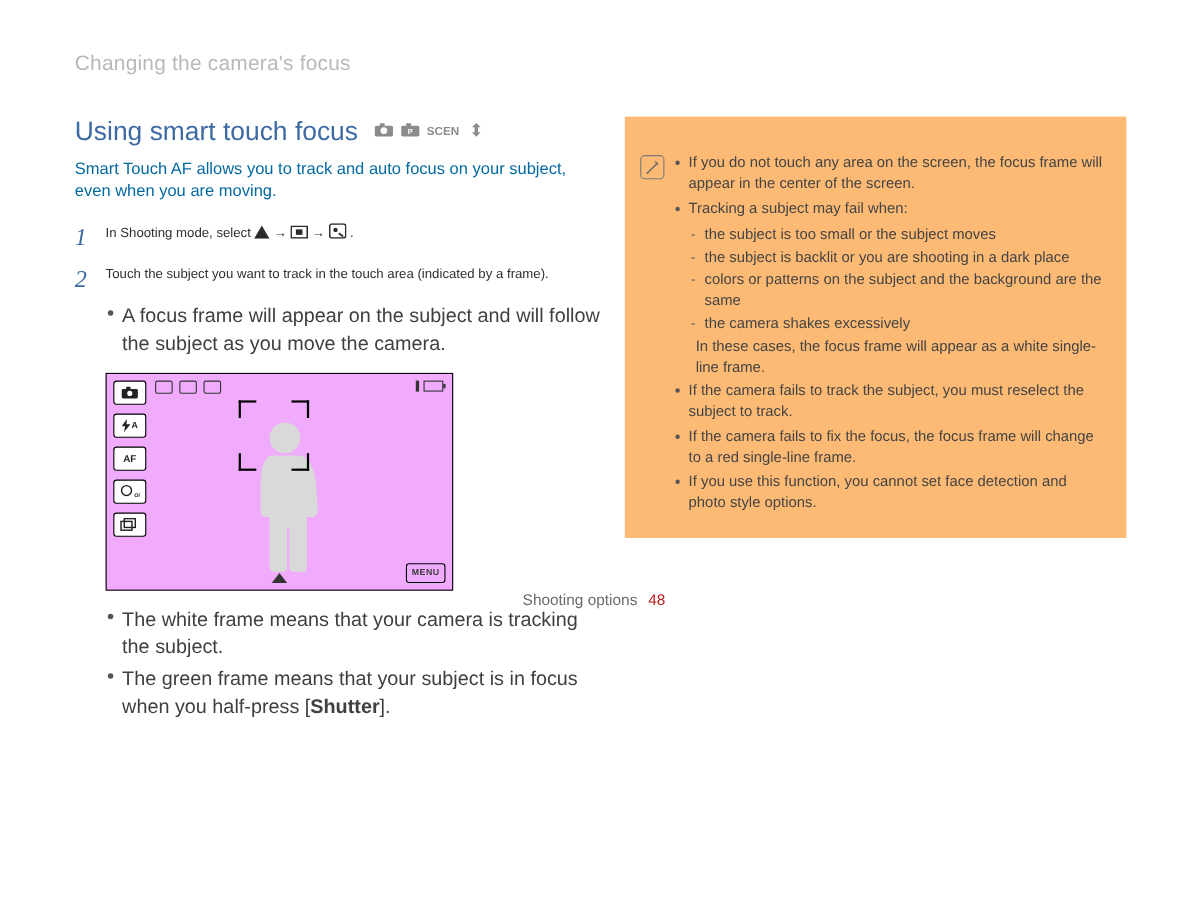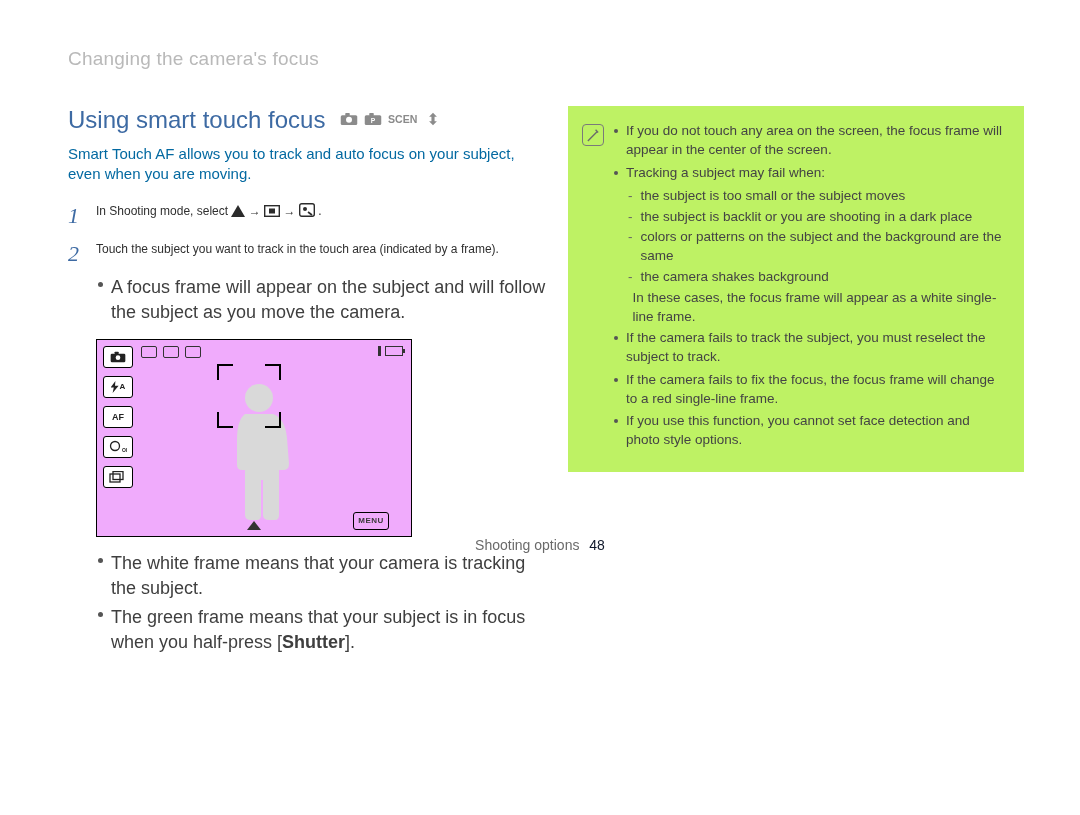--- a/index.html
+++ b/index.html
@@ -26,40 +26,40 @@
   .ss-top-icons .ti { width: 16px; height: 12px; border: 1.2px solid #333; border-radius: 2px; position: relative; }
   .ss-battery { position: absolute; top: 6px; right: 8px; display:flex; gap:4px; align-items:center;}
   .ss-battery .bar { width: 3px; height: 10px; background:#333; }
   .ss-battery .batt { width: 18px; height: 10px; border:1.2px solid #333; position:relative; }
   .ss-battery .batt::after{content:"";position:absolute;right:-3px;top:2px;width:2px;height:4px;background:#333;}
   .ss-left-btns { position: absolute; left: 6px; top: 6px; display: flex; flex-direction: column; gap: 8px; }
   .ss-btn { width: 30px; height: 22px; border: 1.3px solid #000; border-radius: 3px; background: #fff; display:flex;align-items:center;justify-content:center; font-size:9px; font-weight:bold; color:#222;}
   .ss-btn.cam svg{width:16px;height:12px;fill:#222;}
   .ss-btn.flash::before{content:"";width:8px;height:12px;background:#222;clip-path:polygon(60% 0,0 55%,40% 55%,25% 100%,100% 40%,55% 40%);}
   .ss-btn.flash::after{content:"A";font-size:8px;margin-left:1px;}
-  .ss-menu { position:absolute; right:22px; bottom:6px; width:36px;height:18px;border:1.3px solid #000;border-radius:3px;display:flex;align-items:center;justify-content:center;font-size:8px;font-weight:bold;letter-spacing:0.5px;}
+  .ss-menu { position:absolute; right:6px; bottom:6px; width:36px;height:18px;border:1.3px solid #000;border-radius:3px;display:flex;align-items:center;justify-content:center;font-size:8px;font-weight:bold;letter-spacing:0.5px;}
   .ss-arrow-up { position:absolute; bottom:6px; left:50%; transform:translateX(-50%); width:0;height:0;border-left:7px solid transparent;border-right:7px solid transparent;border-bottom:9px solid #333;}
   .ss-subject { position:absolute; left:130px; top:40px; }
   
   .corner{position:absolute;width:16px;height:16px;border:2.5px solid #000;}
   .c-tl{left:120px;top:24px;border-right:none;border-bottom:none;}
   .c-tr{left:168px;top:24px;border-left:none;border-bottom:none;}
   .c-bl{left:120px;top:72px;border-right:none;border-top:none;}
   .c-br{left:168px;top:72px;border-left:none;border-top:none;}
   .silhouette{fill:#d9d9d9;}
-  .note-box { background: #bef264; padding: 16px 20px 18px 14px; display: flex; gap: 10px; }
+  .note-box { background: #fdba74; padding: 33px 20px 18px 14px; display: flex; gap: 10px; }
   .note-icon { width: 22px; height: 22px; border: 1.4px solid #7a7a7a; border-radius: 4px; display:flex;align-items:center;justify-content:center; flex-shrink:0; margin-top:2px;}
   .note-icon svg{width:12px;height:14px;stroke:#6b6b6b;fill:none;stroke-width:1.6;}
   .note-list { font-size: 13.5px; line-height: 1.4; color: #444; }
   .note-list .nb { display:flex; gap:8px; margin-bottom:4px; }
   .note-list .nb .dot{width:4px;height:4px;background:#555;border-radius:50%;margin-top:7px;flex-shrink:0;}
   .note-list .sub { margin-left: 14px; display:flex; gap:8px; margin-bottom:2px;}
   .note-list .sub .dash{flex-shrink:0;color:#666;}
   .footer { position:absolute; bottom: 26px; left:0; right:0; text-align:center; font-size:14px; color:#6a6a6a; }
-  .footer .pg{margin-left:6px;color:#0f172a;}
+  .footer .pg{margin-left:6px;color:#b91c1c;}
   strong.shutter{font-weight:bold;}
 </style>
 </head>
 <body>
 
 <div class="page">
 
   <div class="breadcrumb">Changing the camera's focus</div>
 
   <div class="columns">
@@ -208,21 +208,21 @@
           <div class="sub">
               <span class="dash">-</span>
               <span>the subject is backlit or you are shooting in a dark place</span>
             </div>
           <div class="sub">
               <span class="dash">-</span>
               <span>colors or patterns on the subject and the background are the same</span>
             </div>
           <div class="sub">
               <span class="dash">-</span>
-              <span>the camera shakes background</span>
+              <span>the camera shakes excessively</span>
             </div>
           <div class="sub" style="margin-left:0">
               <span style="width:12px"></span>
               <span>In these cases, the focus frame will appear as a white single-line frame.</span>
             </div>
           <div class="nb">
               <div class="dot"></div>
               <div>If the camera fails to track the subject, you must reselect the subject to track.</div>
             </div>
           <div class="nb">

